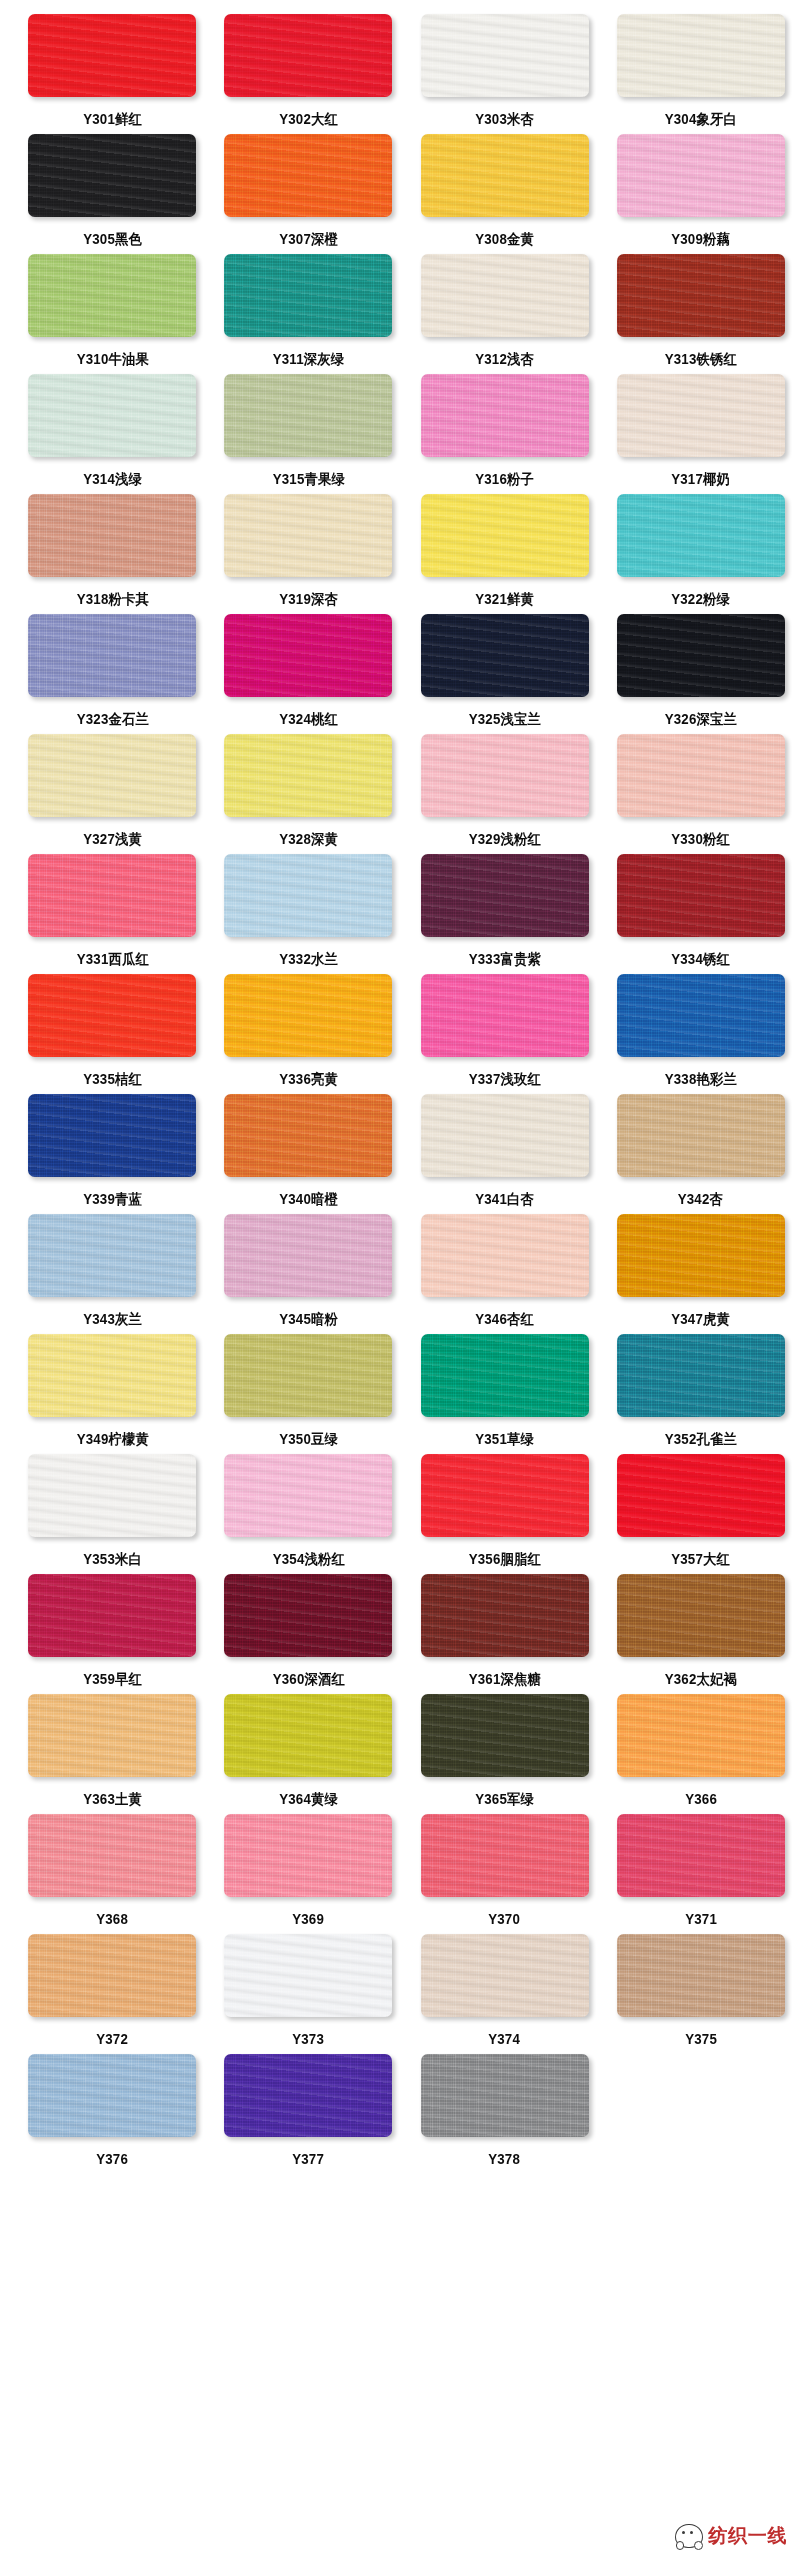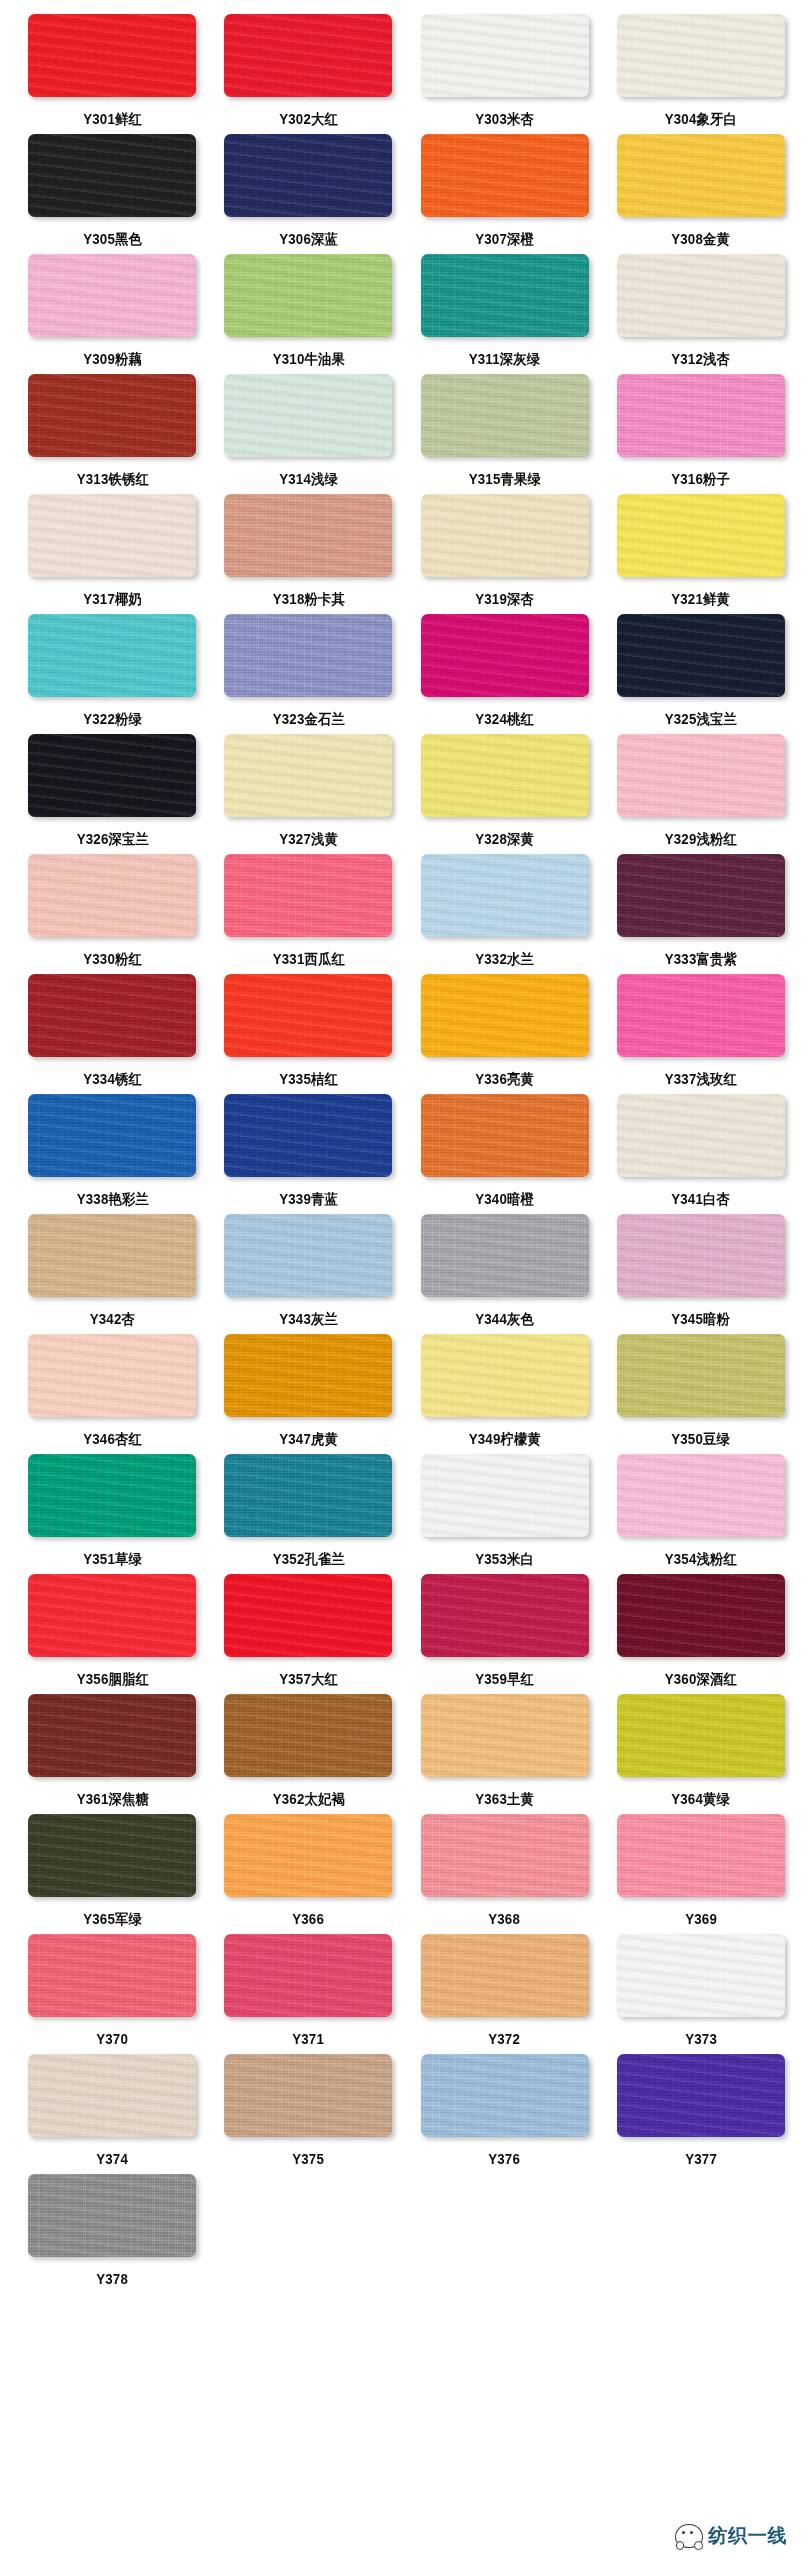--- a/index.html
+++ b/index.html
@@ -131,21 +131,21 @@
     width:6.8px;height:6.8px;
     border-radius:50%;
     background:#ffffff;
     border:1.5px solid #2b2b2b;
   }
   .wechat-face .ear.l{left:-0.8px;}
   .wechat-face .ear.r{right:-0.8px;}
   .brand{
     font-size:19px;
     font-weight:700;
-    color:#0c4a6e;
+    color:#b91c1c;
     letter-spacing:0.8px;
     white-space:nowrap;
     font-family:"DejaVu Sans","Liberation Sans",sans-serif;
   }
 </style>
 </head>
 <body>
 
 <div id="sheet">
   <div id="grid">
@@ -174,26 +174,20 @@
         <div class="label">Y304象牙白</div>
       </div>
       <div class="cell">
         <div class="swatch-wrap">
           <div class="swatch" style="background-color: rgb(31, 31, 33);"></div>
         </div>
         <div class="label">Y305黑色</div>
       </div>
       <div class="cell">
         <div class="swatch-wrap">
-          <div class="swatch" style="background-color: rgb(35, 42, 94);"></div>
-        </div>
-        <div class="label">Y306深蓝</div>
-      </div>
-      <div class="cell">
-        <div class="swatch-wrap">
           <div class="swatch" style="background-color: rgb(244, 96, 30);"></div>
         </div>
         <div class="label">Y307深橙</div>
       </div>
       <div class="cell">
         <div class="swatch-wrap">
           <div class="swatch" style="background-color: rgb(246, 201, 64);"></div>
         </div>
         <div class="label">Y308金黄</div>
       </div>
@@ -393,26 +387,20 @@
         <div class="swatch-wrap">
           <div class="swatch" style="background-color: rgb(211, 179, 137);"></div>
         </div>
         <div class="label">Y342杏</div>
       </div>
       <div class="cell">
         <div class="swatch-wrap">
           <div class="swatch" style="background-color: rgb(168, 198, 222);"></div>
         </div>
         <div class="label">Y343灰兰</div>
-      </div>
-      <div class="cell">
-        <div class="swatch-wrap">
-          <div class="swatch" style="background-color: rgb(165, 166, 172);"></div>
-        </div>
-        <div class="label">Y344灰色</div>
       </div>
       <div class="cell">
         <div class="swatch-wrap">
           <div class="swatch" style="background-color: rgb(225, 174, 203);"></div>
         </div>
         <div class="label">Y345暗粉</div>
       </div>
       <div class="cell">
         <div class="swatch-wrap">
           <div class="swatch" style="background-color: rgb(247, 207, 192);"></div>

